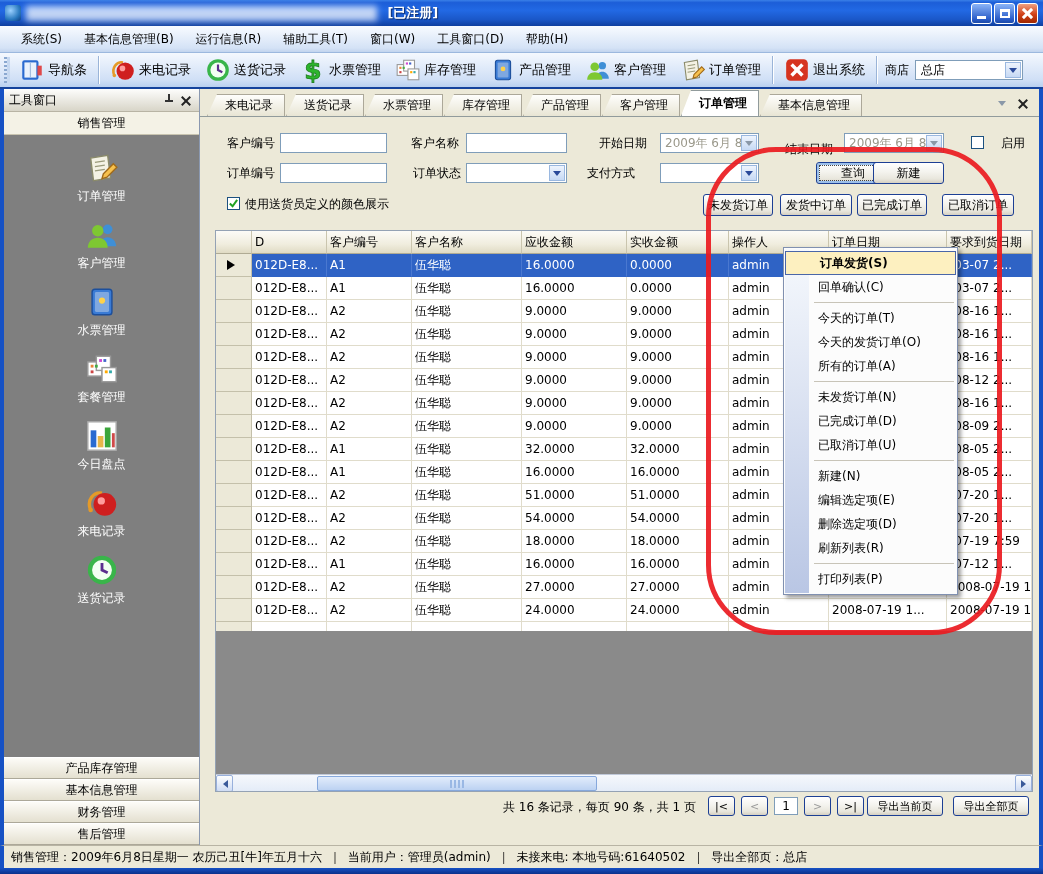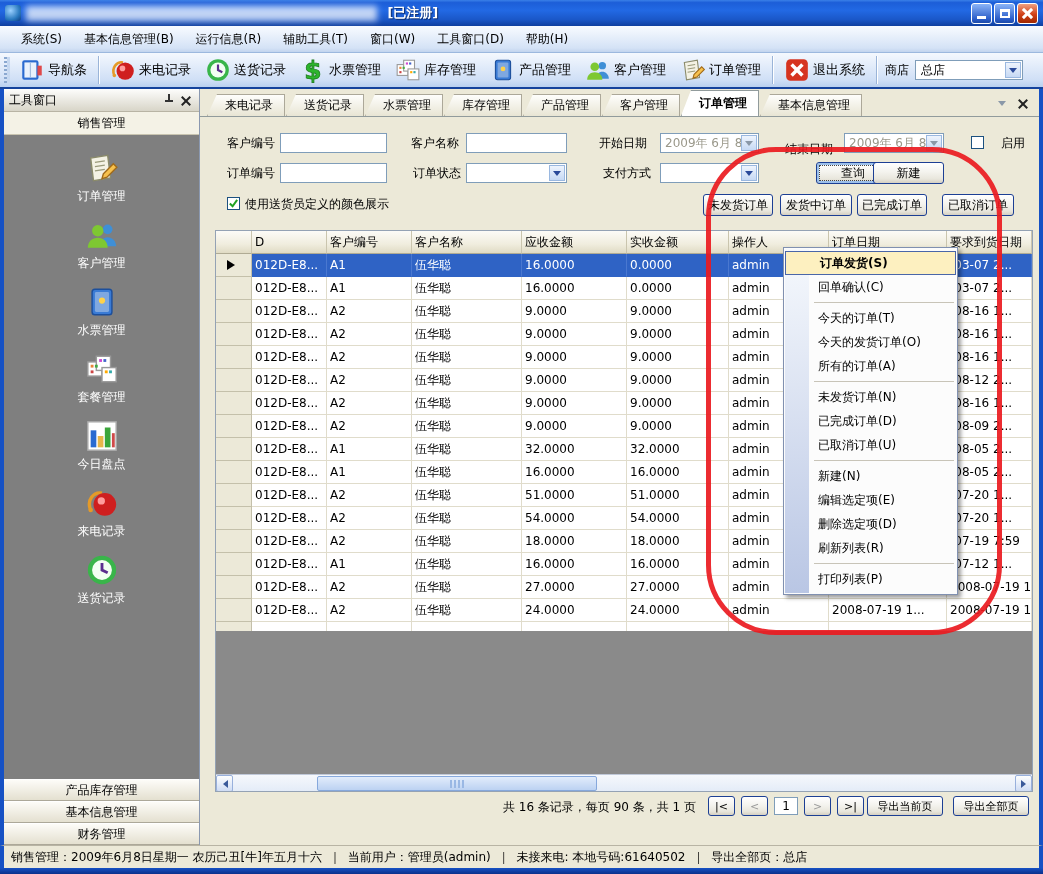--- a/index.html
+++ b/index.html
@@ -95,21 +95,21 @@
   .fbox.disabled{color:#9a988a;}
   #f-custno-inp{left:80px;top:44px;width:107px;}
   #f-custname-inp{left:266px;top:44px;width:101px;}
   #f-orderno-inp{left:80px;top:74px;width:107px;}
   #f-custno-lbl{left:27px;top:44px;}  #f-custname-lbl{left:211px;top:44px;}
   #f-startdate-lbl{left:399px;top:44px;} #f-startdate{left:460px;top:44px;width:99px;}
   #f-enddate-lbl{left:585px;top:44px;margin-top:6px;}   #f-enddate{left:644px;top:44px;width:100px;}
   #f-enable-cb{left:771px;top:47px;}     #f-enable-lbl{left:789px;top:44px;margin-left:12px;}
   #f-orderno-lbl{left:27px;top:74px;}
   #f-orderstatus-lbl{left:213px;top:74px;} #f-orderstatus{left:266px;top:74px;width:101px;}
-  #f-pay-lbl{left:403px;top:74px;}         #f-pay{left:460px;top:74px;width:99px;}
+  #f-pay-lbl{left:387px;top:74px;}         #f-pay{left:460px;top:74px;width:99px;}
   .cb{position:absolute;width:13px;height:13px;background:#fff;border:1px solid #1c5180;box-sizing:border-box;
     display:flex;align-items:center;justify-content:center;}
   .cb svg{width:11px;height:11px;display:block;}
   #f-color-cb{left:27px;top:108px;}
   #f-color-lbl{left:45px;top:105px;}
 
   .xpbtn{position:absolute;height:22px;box-sizing:border-box;border:1px solid #1c3f94;border-radius:3px;
     background:linear-gradient(180deg,#ffffff 0%,#f4f3ee 45%,#e8e6dc 80%,#d5d0c2 100%);
     display:flex;align-items:center;justify-content:center;white-space:nowrap;}
   .xpbtn.focused{box-shadow:inset 0 0 0 2px #9ec1ea;outline:1px dotted #444;outline-offset:-4px;margin-left:28px;}
@@ -425,20 +425,21 @@
                 <path d="M12 7v5l4 2" stroke="#5b2d8e" stroke-width="2" fill="none"></path>
               </svg>
             </span>
             <div class="sb-label">送货记录</div>
           </div>
         </div>
       <div id="sidebar-bottom">
           <div class="sb-bottom-bar">产品库存管理</div>
           <div class="sb-bottom-bar">基本信息管理</div>
           <div class="sb-bottom-bar">财务管理</div>
+          <div class="sb-bottom-bar">售后管理</div>
         </div>
     </div>
 
     <div id="content">
       <div id="tabbar">
         <div id="tabs" style="display:flex;align-items:flex-end;">
             <div class="tab">来电记录</div>
             <div class="tab">送货记录</div>
             <div class="tab">水票管理</div>
             <div class="tab">库存管理</div>

